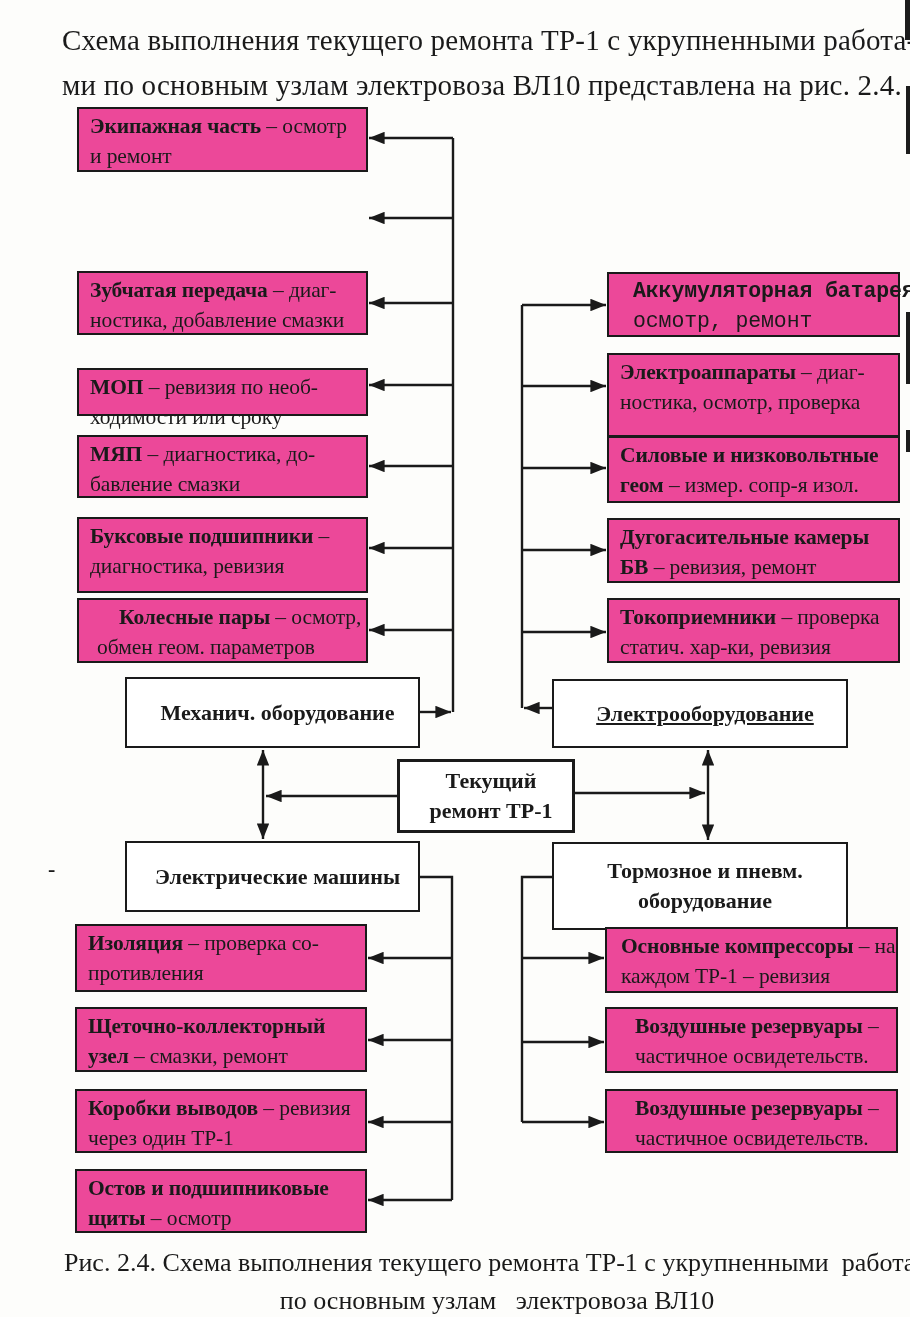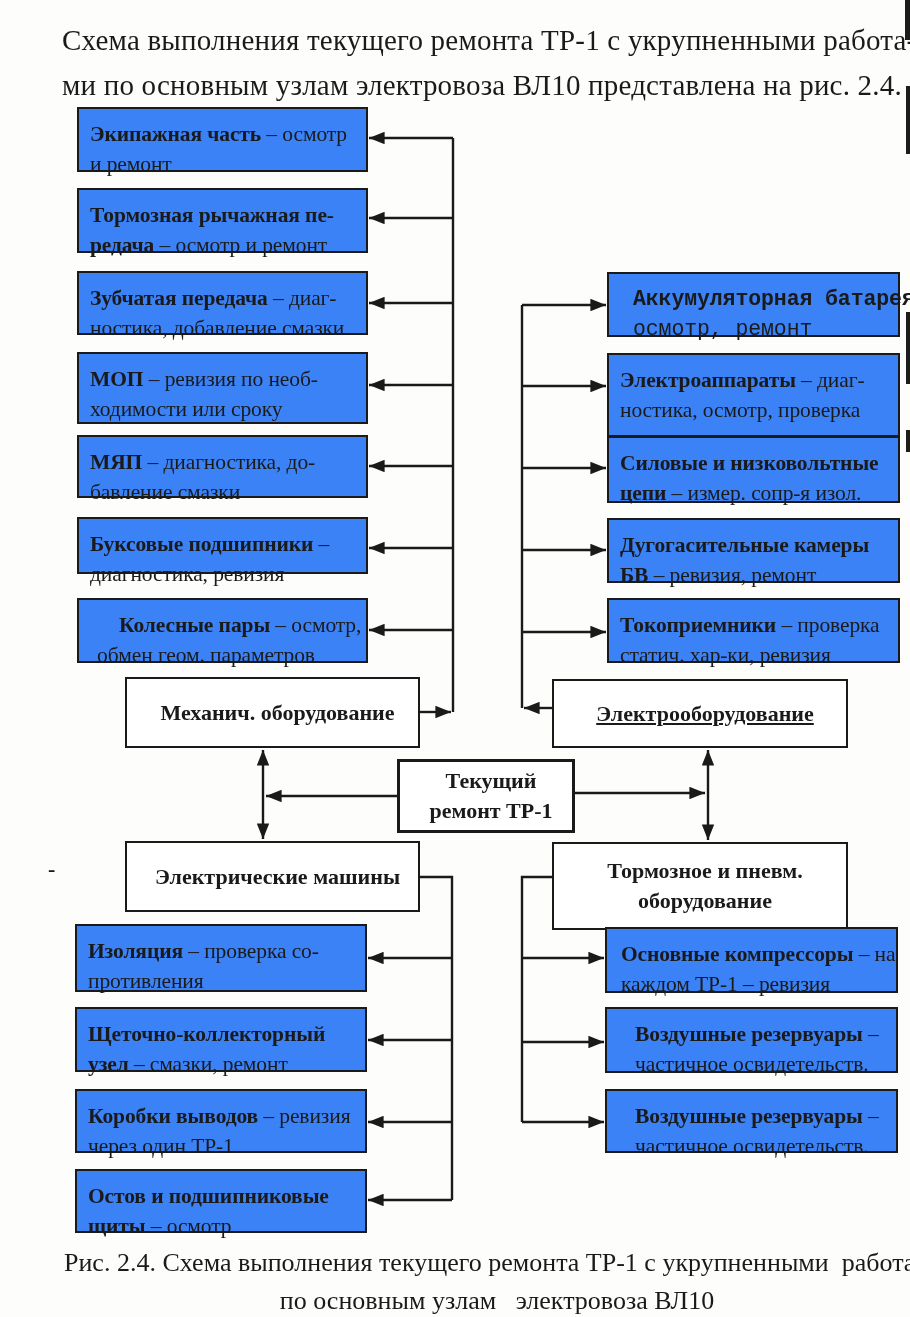--- a/index.html
+++ b/index.html
@@ -6,23 +6,23 @@
   #page{
     position:relative;width:910px;height:1317px;overflow:hidden;
     background:#fdfdfb;color:#1a1a1a;
     font-family:"Liberation Serif","DejaVu Serif",serif;
   }
   .txtline{position:absolute;white-space:pre;}
   #intro .txtline{font-size:29px;letter-spacing:.2px;}
   #caption .txtline{font-size:26px;}
   
   .nb{
-    position:absolute;box-sizing:border-box;background:#3b82f6;
+    position:absolute;box-sizing:border-box;background:#ec4899;
     border:2px solid #1a1a1a;font-size:21.5px;line-height:30px;
-    padding:10px 2px 0 11px;letter-spacing:-0.1px;
+    padding:2px 2px 0 11px;letter-spacing:-0.1px;
   }
   .nb .bline{white-space:pre;}
   .nb b,.cat b{font-weight:700;}
   .cat{
     position:absolute;box-sizing:border-box;background:#ffffff;
     border:2px solid #1a1a1a;font-weight:700;font-size:22px;line-height:30px;
     display:flex;flex-direction:column;align-items:center;justify-content:center;
     text-align:center;white-space:pre;padding-left:10px;
   }
   #tr1-box{border-width:3px;}
@@ -92,56 +92,52 @@
       <line class="cl" x1="522" y1="958" x2="604" y2="958" marker-end="url(#ah)"></line>
       <line class="cl" x1="522" y1="1042" x2="604" y2="1042" marker-end="url(#ah)"></line>
       <line class="cl" x1="522" y1="1122" x2="604" y2="1122" marker-end="url(#ah)"></line>
     </g>
   </svg>
 
   <div class="nb" style="left:77px;top:107px;width:291px;height:65px;">
     <div class="bline"><b>Экипажная часть</b><span> – осмотр</span></div>
     <div class="bline"><b></b><span>и ремонт</span></div>
   </div>
-  <div class="nb" style="left:77px;top:188px;width:291px;height:65px;">
-    <div class="bline"><b>Тормозная рычажная пе-</b><span></span></div>
-    <div class="bline"><b>редача</b><span> – осмотр и ремонт</span></div>
-  </div>
   <div class="nb" style="left:77px;top:271px;width:291px;height:64px;">
     <div class="bline"><b>Зубчатая передача</b><span> – диаг-</span></div>
     <div class="bline"><b></b><span>ностика, добавление смазки</span></div>
   </div>
-  <div class="nb" style="left:77px;top:352px;width:291px;height:72px;">
+  <div class="nb" style="left:77px;top:368px;width:291px;height:48px;">
     <div class="bline"><b>МОП</b><span> – ревизия по необ-</span></div>
     <div class="bline"><b></b><span>ходимости или сроку</span></div>
   </div>
   <div class="nb" style="left:77px;top:435px;width:291px;height:63px;">
     <div class="bline"><b>МЯП</b><span> – диагностика, до-</span></div>
     <div class="bline"><b></b><span>бавление смазки</span></div>
   </div>
-  <div class="nb" style="left:77px;top:517px;width:291px;height:57px;">
+  <div class="nb" style="left:77px;top:517px;width:291px;height:76px;">
     <div class="bline"><b>Буксовые подшипники</b><span> –</span></div>
     <div class="bline"><b></b><span>диагностика, ревизия</span></div>
   </div>
   <div class="nb" style="left:77px;top:598px;width:291px;height:65px;padding-left:18px;">
     <div class="bline" style="padding-left:22px;"><b>Колесные пары</b><span> – осмотр,</span></div>
     <div class="bline"><b></b><span>обмен геом. параметров</span></div>
   </div>
 
   <div class="nb" style="left:607px;top:272px;width:293px;height:65px;padding-left:24px;font-family:Liberation Mono, monospace;">
     <div class="bline"><b>Аккумуляторная батарея</b><span> –</span></div>
     <div class="bline"><b></b><span>осмотр, ремонт</span></div>
   </div>
   <div class="nb" style="left:607px;top:353px;width:293px;height:84px;">
     <div class="bline"><b>Электроаппараты</b><span> – диаг-</span></div>
     <div class="bline"><b></b><span>ностика, осмотр, проверка</span></div>
   </div>
   <div class="nb" style="left:607px;top:436px;width:293px;height:67px;">
     <div class="bline"><b>Силовые и низковольтные</b><span></span></div>
-    <div class="bline"><b>цепи</b><span> – измер. сопр-я изол.</span></div>
+    <div class="bline"><b>геом</b><span> – измер. сопр-я изол.</span></div>
   </div>
   <div class="nb" style="left:607px;top:518px;width:293px;height:65px;">
     <div class="bline"><b>Дугогасительные камеры</b><span></span></div>
     <div class="bline"><b>БВ</b><span> – ревизия, ремонт</span></div>
   </div>
   <div class="nb" style="left:607px;top:598px;width:293px;height:65px;">
     <div class="bline"><b>Токоприемники</b><span> – проверка</span></div>
     <div class="bline"><b></b><span>статич. хар-ки, ревизия</span></div>
   </div>
 

